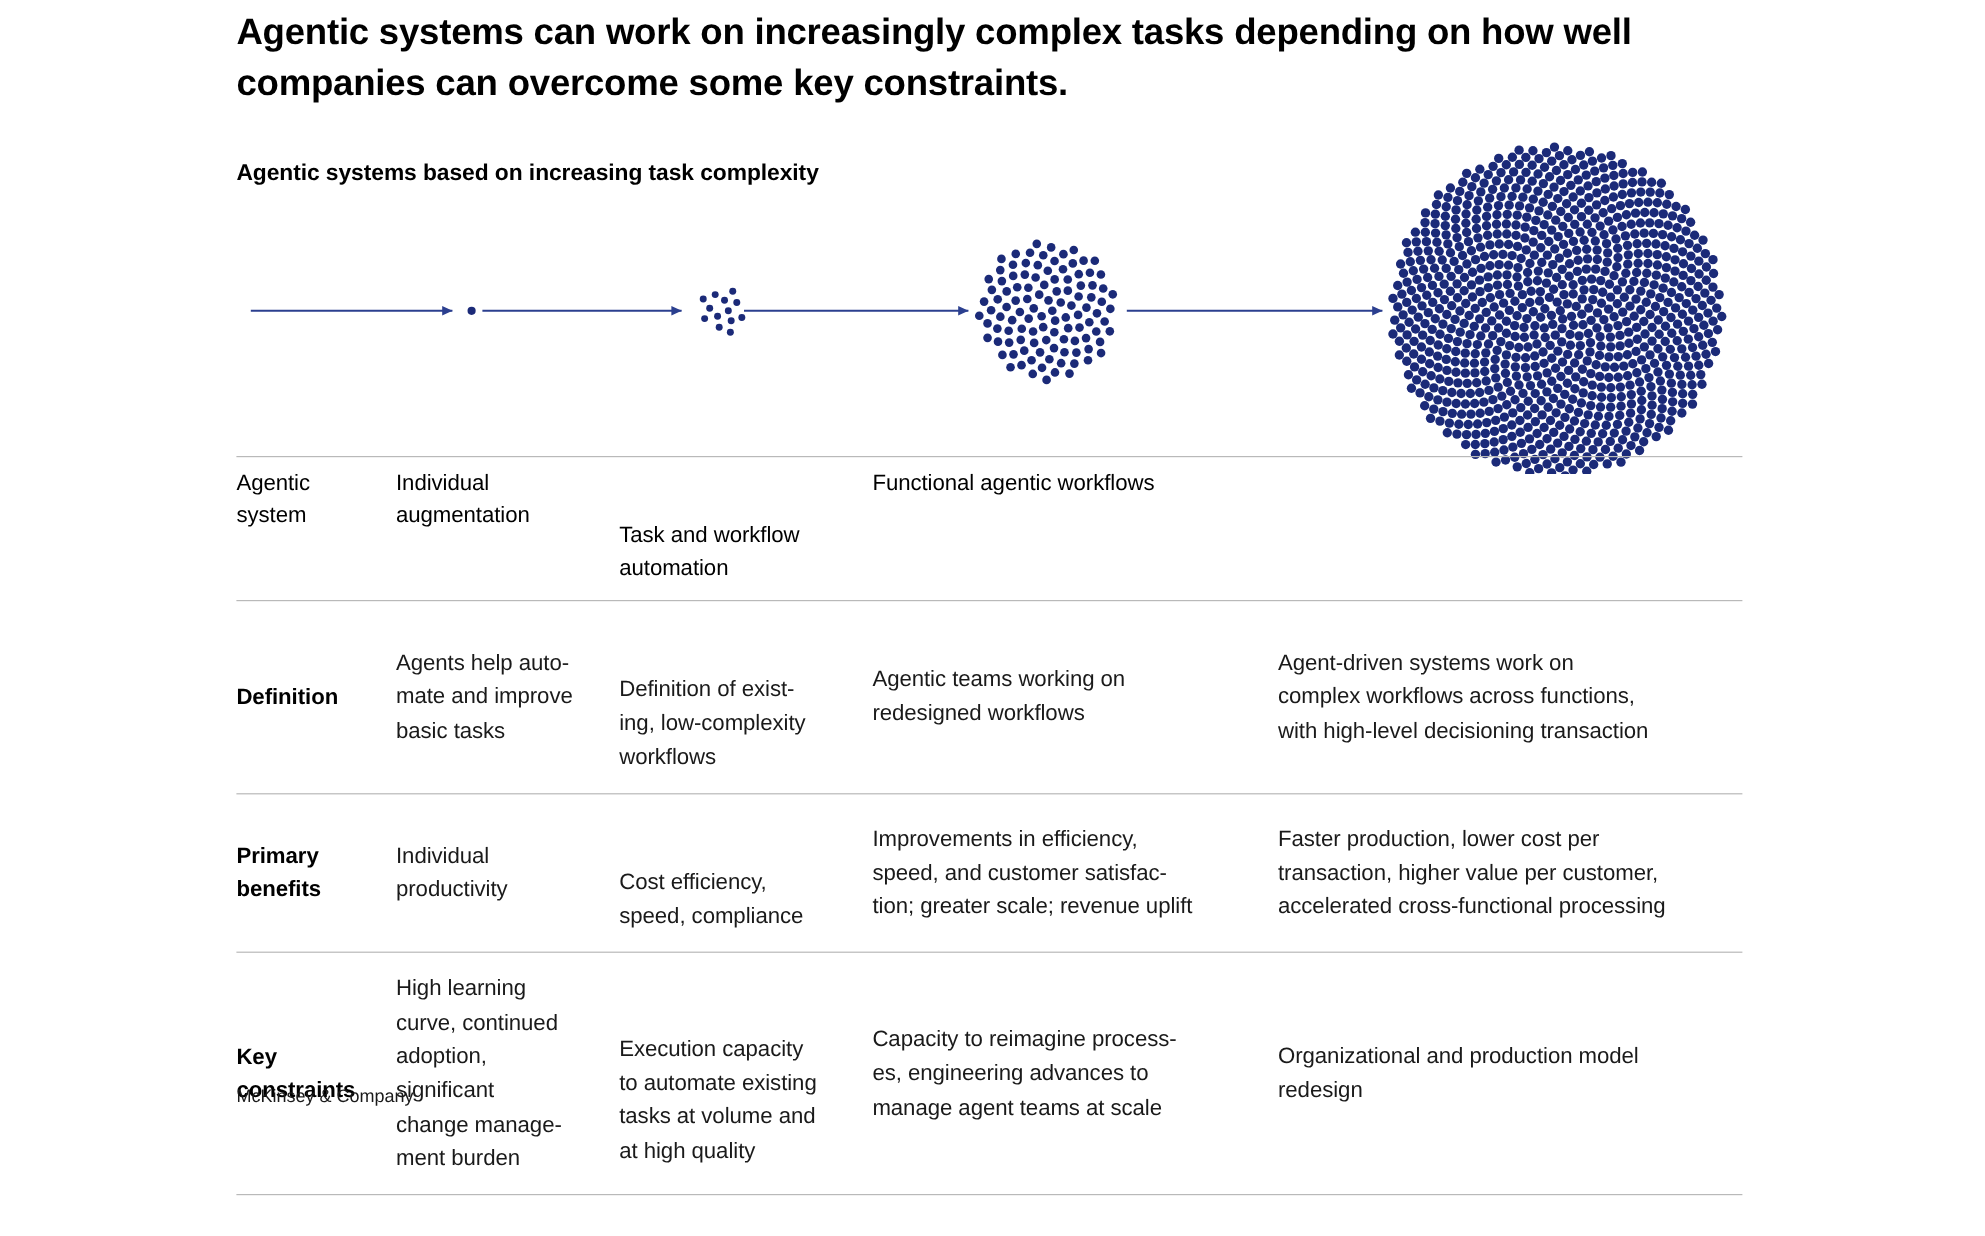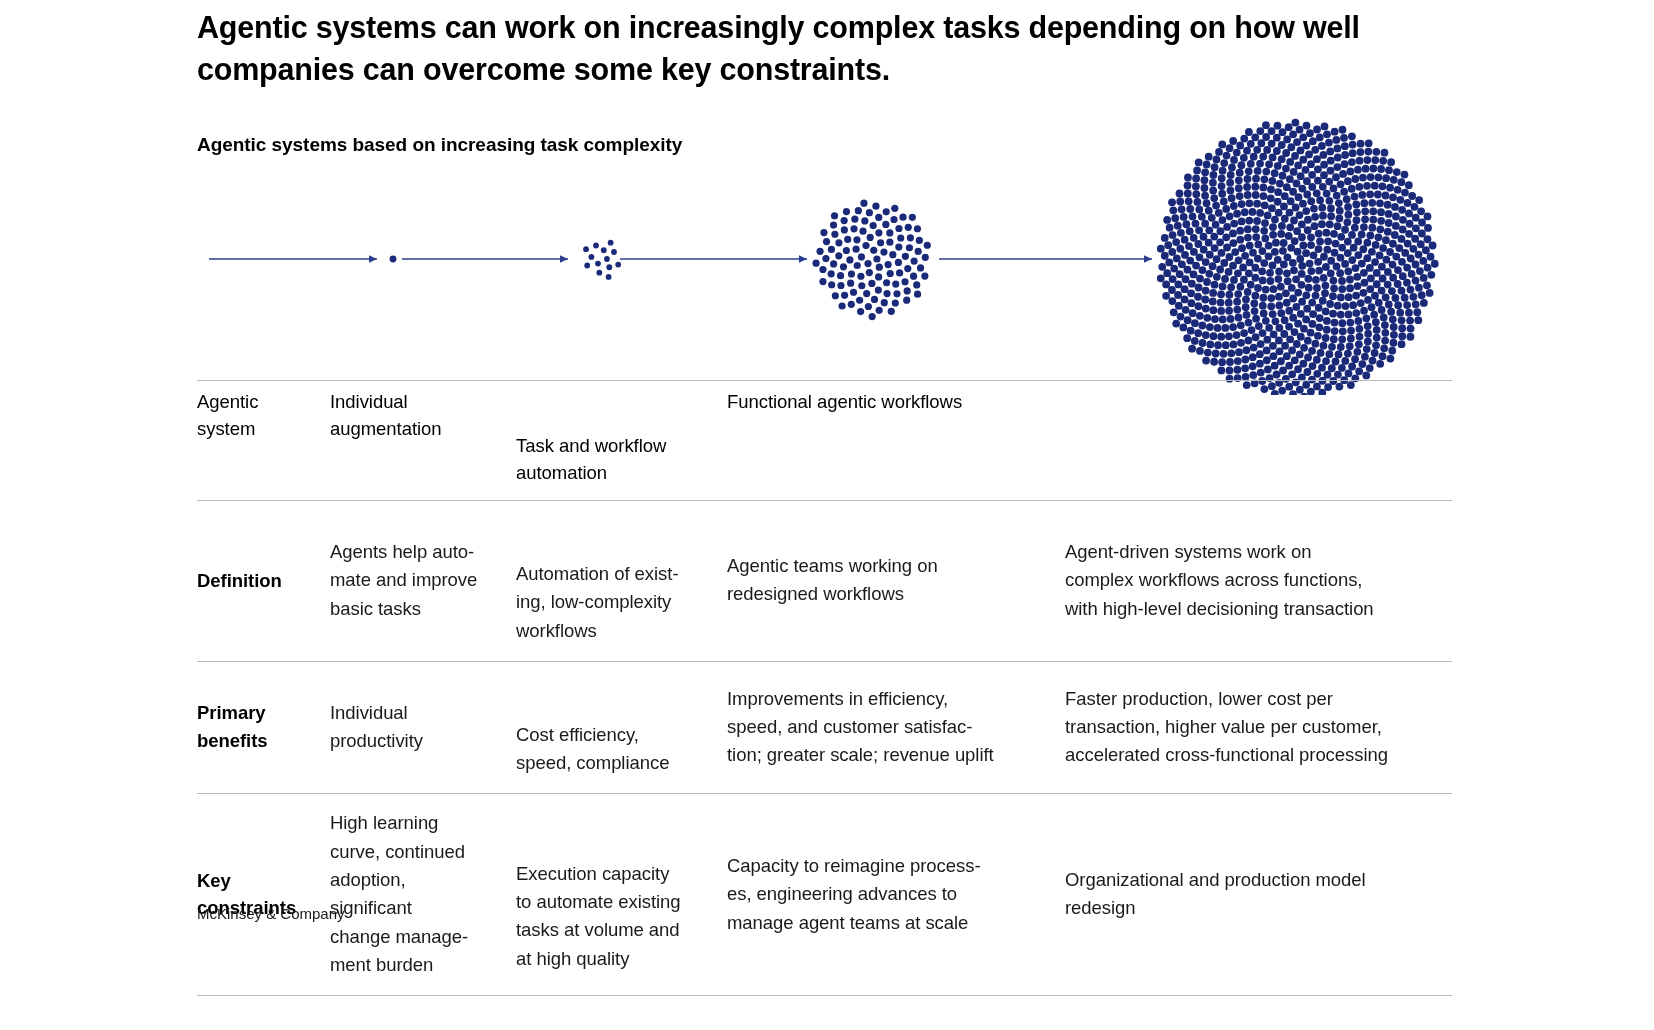--- a/index.html
+++ b/index.html
@@ -1190,21 +1190,21 @@
       <div class="col c3 hdr-cell">Functional agentic
 workflows</div>
     </div>
 
     <div class="rule"></div>
     <div class="row body-row">
       <div class="col c0 rowlabel">Definition</div>
       <div class="col c1 cell">Agents help auto-
 mate and improve
 basic tasks</div>
-      <div class="col c2 cell">Automation of exist-
+      <div class="col c2 cell">Definition of exist-
 ing, low-complexity
 workflows</div>
       <div class="col c3 cell">Agentic teams working on
 redesigned workflows</div>
       <div class="col c4 cell">Agent-driven systems work on
 complex workflows across functions,
 with high-level decisioning transaction</div>
     </div>
 
     <div class="rule"></div>

